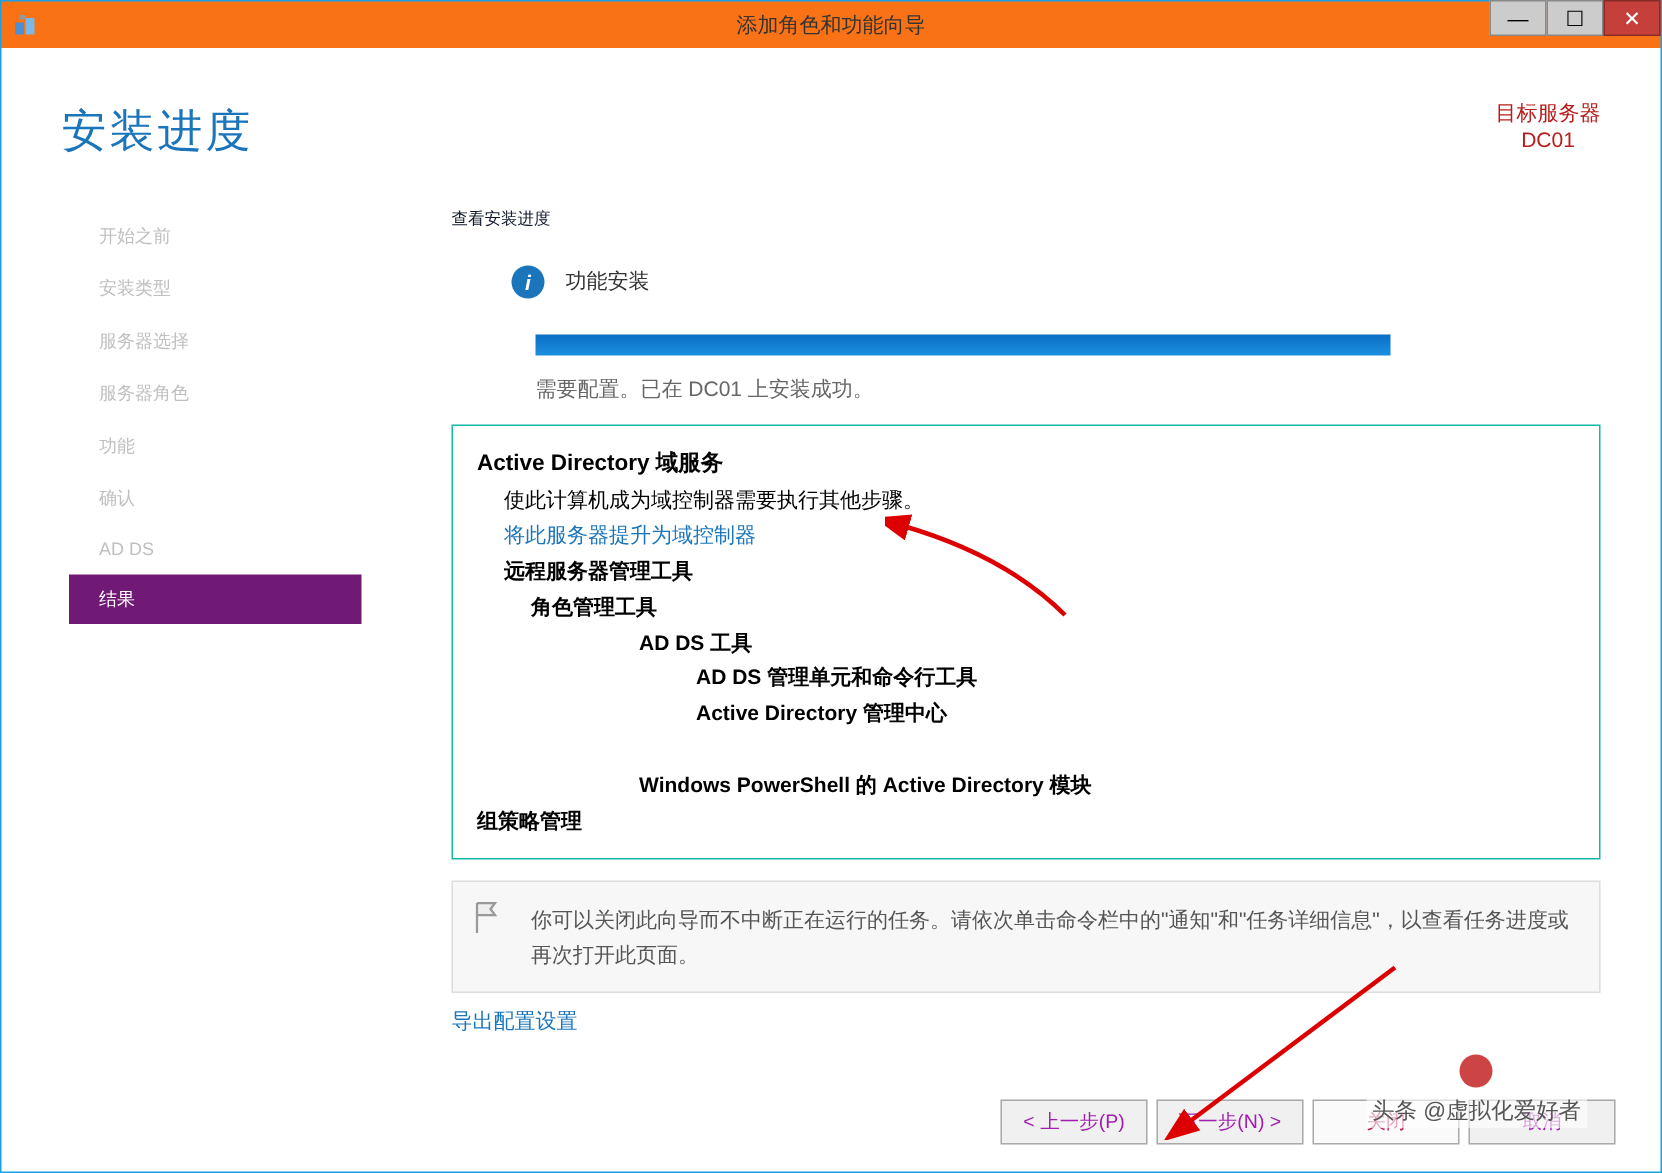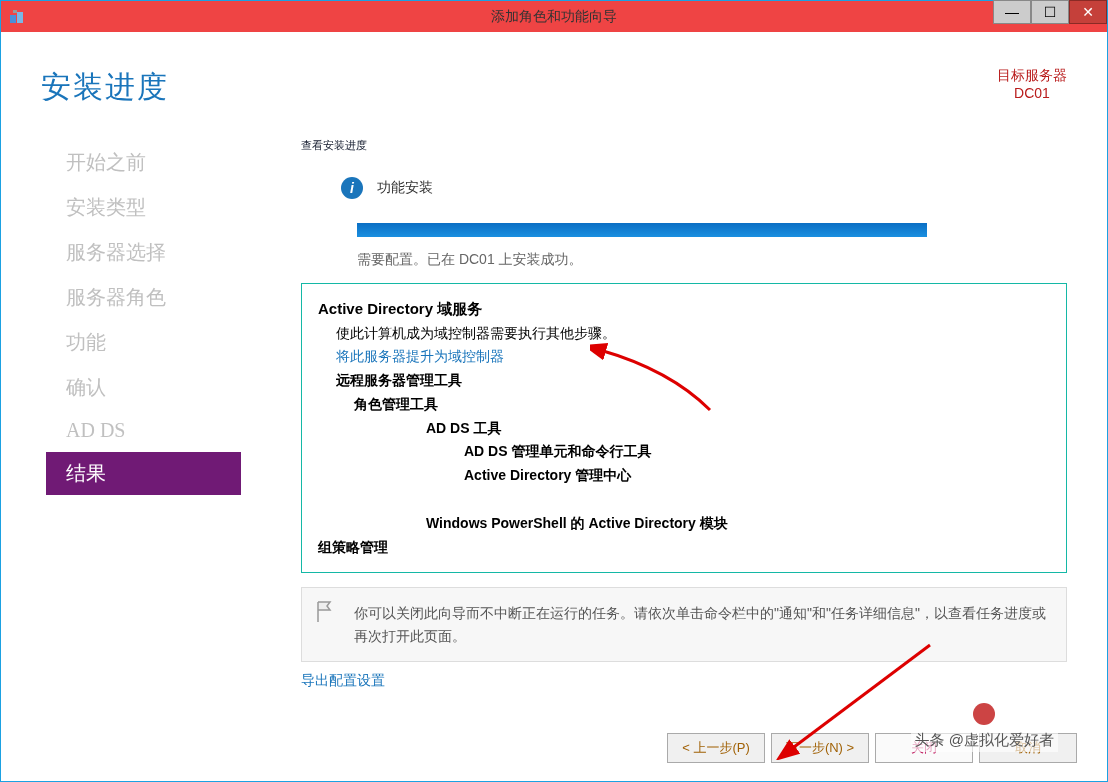--- a/index.html
+++ b/index.html
@@ -6,21 +6,21 @@
     body {
       font-family: "Microsoft YaHei", "Segoe UI", sans-serif;
       background: #fff;
       width: 1108px;
       height: 782px;
       overflow: hidden;
       position: relative;
     }
     .titlebar {
       height: 32px;
-      background: #ef4444;
+      background: #f97316;
       border-top: 1px solid #1ba1e2;
       border-left: 1px solid #1ba1e2;
       border-right: 1px solid #1ba1e2;
       display: flex;
       align-items: center;
       position: relative;
     }
     .titlebar-icon {
       margin-left: 8px;
       width: 16px; height: 16px;
@@ -74,26 +74,25 @@
       display: flex;
       flex: 1;
       padding: 10px 0 0 0;
       min-height: 0;
     }
     .sidebar {
       width: 240px;
       padding: 15px 0 0 55px;
     }
     .side-item {
-      font-size: 20px;
+      font-size: 12px;
       padding: 8px 14px 8px 10px;
       color: #c0c0c0;
       cursor: default;
       margin-bottom: 2px;
-      font-family: Liberation Serif, serif;
     }
     .side-item.active {
       background: #701a75;
       color: #fff;
       margin-left: -10px;
       padding-left: 20px;
     }
     .main {
       flex: 1;
       padding: 12px 40px 0 60px;
@@ -153,21 +152,21 @@
     .footer-buttons {
       display:flex; justify-content:flex-end; gap:6px;
       padding: 12px 30px 18px 0;
     }
     .footer-btn {
       min-width: 98px;
       padding: 5px 10px;
       font-size: 13px;
       border: 1px solid #aaa;
       background: #f0f0f0;
-      color: #a16207;
+      color: #a21caf;
       cursor: default;
     }
     .footer-btn.enabled { color:#be185d; background:#fafafa; }
     .arrow1 {
       position:absolute;
       left: 590px; top: 340px;
       pointer-events:none;
     }
     .arrow2 {
       position:absolute;

